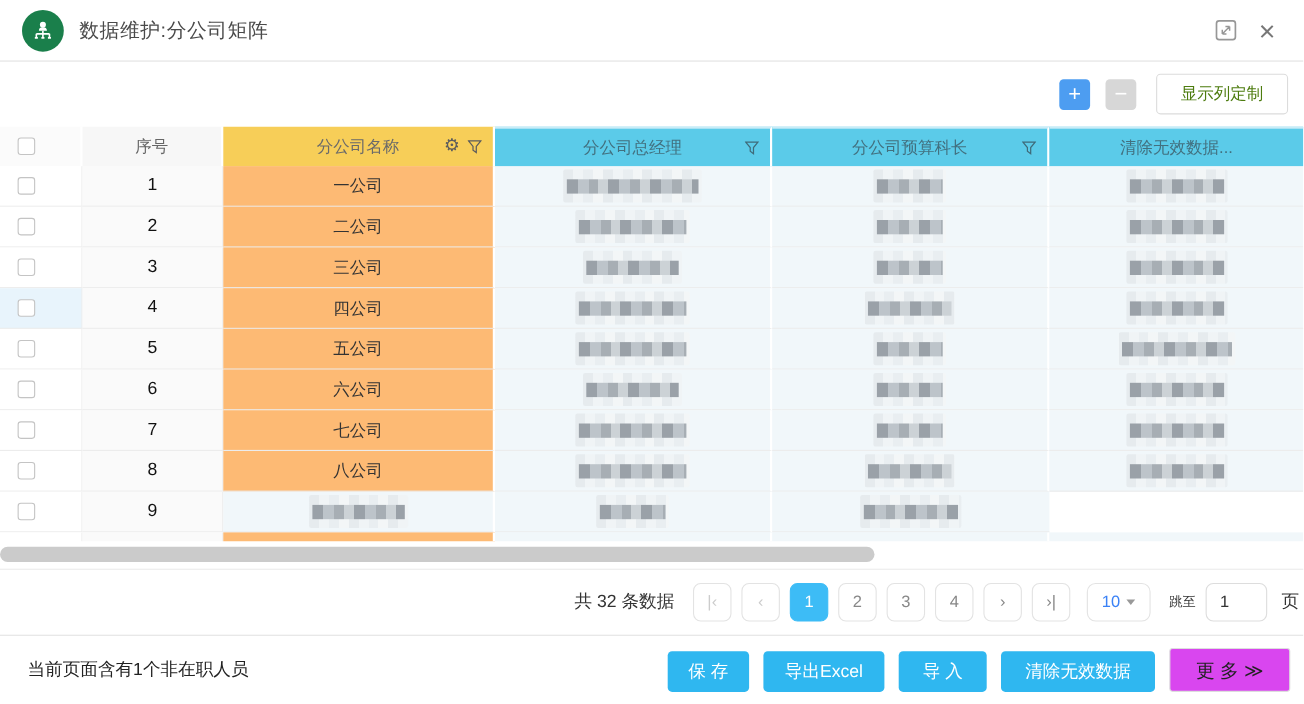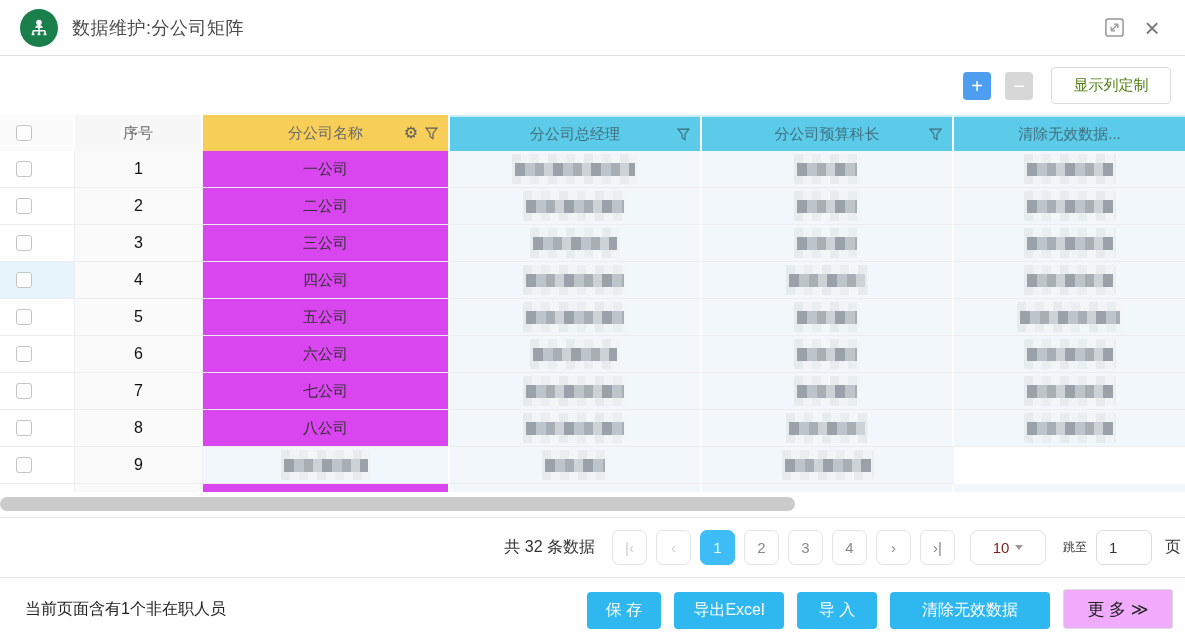--- a/index.html
+++ b/index.html
@@ -49,21 +49,21 @@
   .c-name .funnel { color:#5c5c5c; }
   .c-data .funnel { color:#3f6b7a; }
 
   .trow { height:37px; }
   .cell { border-bottom:1px solid #ececec; display:flex; align-items:center; justify-content:center;
           font-size:15px; }
   .cell.c-check { background:#fff; justify-content:flex-start; padding-left:16px;
                   border-right:1px solid #ededed; }
   .trow.hl .c-check { background:#e8f4fc; }
   .cell.c-idx { background:#fafafa; color:#111; font-size:16px; border-right:1px solid #ededed; }
-  .cell.c-name { background:#d946ef; color:#333; border-right:2px solid #fff; }
+  .cell.c-name { background:#fdba74; color:#333; border-right:2px solid #fff; }
   .cell.c-data { background:#f1f7fa; border-right:2px solid #fff; }
   .cell.c-last { border-right:none; }
 
   .checkbox { width:16px; height:16px; background:#fff; border:1px solid #c4c4c4; border-radius:3px;
               display:inline-block; cursor:pointer; }
 
   .blob { display:inline-block; height:30px; border-radius:2px; position:relative;
           background:repeating-linear-gradient(90deg,#e6ebee 0 9px,#f0f4f6 9px 18px,#e9eef1 18px 27px,#f3f6f7 27px 36px); }
   .blob::after { content:""; position:absolute; left:3px; right:3px; top:9px; height:13px;
           background:repeating-linear-gradient(90deg,#9aa1a8 0 10px,#bdc4ca 10px 20px,#a7aeb4 20px 29px,#ccd2d6 29px 38px); }
@@ -80,39 +80,39 @@
 
   
   .pager { height:60px; flex:0 0 60px; border-top:1px solid #ebebeb; display:flex; align-items:center;
            justify-content:flex-end; gap:9px; padding-right:4px; font-size:15px;padding-left:12px; }
   .total-count { color:#333; font-size:16px; margin-right:8px; }
   .pbtn { width:35px; height:35px; border:1px solid #e3e3e3; background:#fff; border-radius:7px;
           color:#888; font-size:15px; display:flex; align-items:center; justify-content:center;
           cursor:pointer; font-family:inherit; }
   .pbtn.disabled { color:#ccc; }
   .pbtn.active { background:#3dbcf6; border-color:#3dbcf6; color:#fff; }
-  .psize { width:76px; height:35px; border:1px solid #e3e3e3; border-radius:8px; display:flex;
-           align-items:center; justify-content:center; gap:6px; color:#7f1d1d; cursor:pointer;
+  .psize { width:58px; height:35px; border:1px solid #e3e3e3; border-radius:8px; display:flex;
+           align-items:center; justify-content:center; gap:6px; color:#3b82f6; cursor:pointer;
            margin-left:6px; }
   .caret-down { width:0; height:0; border-left:4px solid transparent; border-right:4px solid transparent;
                 border-top:5px solid #999; }
   .jump-label { color:#333; font-size:12px; margin-left:8px;font-family:Liberation Serif, serif; }
   .jump-input { width:56px; height:35px; border:1px solid #ddd; border-radius:7px; text-align:center;
                 font-size:15px; color:#333; font-family:inherit; outline:none; padding-left:12px; text-align:left; }
   .jump-suffix { color:#333; font-size:16px; margin-left:4px; }
 
   
   .footer { height:63px; flex:0 0 63px; border-top:1px solid #e3e3e3; display:flex; align-items:center;
             padding:0 12px 0 25px; }
   .notice { font-size:16px; color:#222; }
   .actions { margin-left:auto; display:flex; align-items:flex-end; gap:13px; }
   .act-btn { height:37px; border:none; border-radius:4px; background:#2fb7f0; color:#fff; font-size:16px;
              cursor:pointer; font-family:inherit; padding:0 10px; }
-  .w-save { width:74px; } .w-excel { width:110px; } .w-import { width:80px; } .w-clean { width:160px; }
-  .more-btn { height:40px; width:110px; background:#f0abfc; border:1px solid #ddd; border-radius:3px;
+  .w-save { width:74px; } .w-excel { width:110px; } .w-import { width:80px; } .w-clean { width:140px; }
+  .more-btn { height:40px; width:110px; background:#d946ef; border:1px solid #ddd; border-radius:3px;
               font-size:17px; color:#222; cursor:pointer; font-family:inherit; }
 </style>
 </head>
 <body>
 
 <div class="dialog">
 
   <div class="titlebar">
     <div class="app-icon">
       <svg width="22" height="22" viewBox="0 0 24 24">

